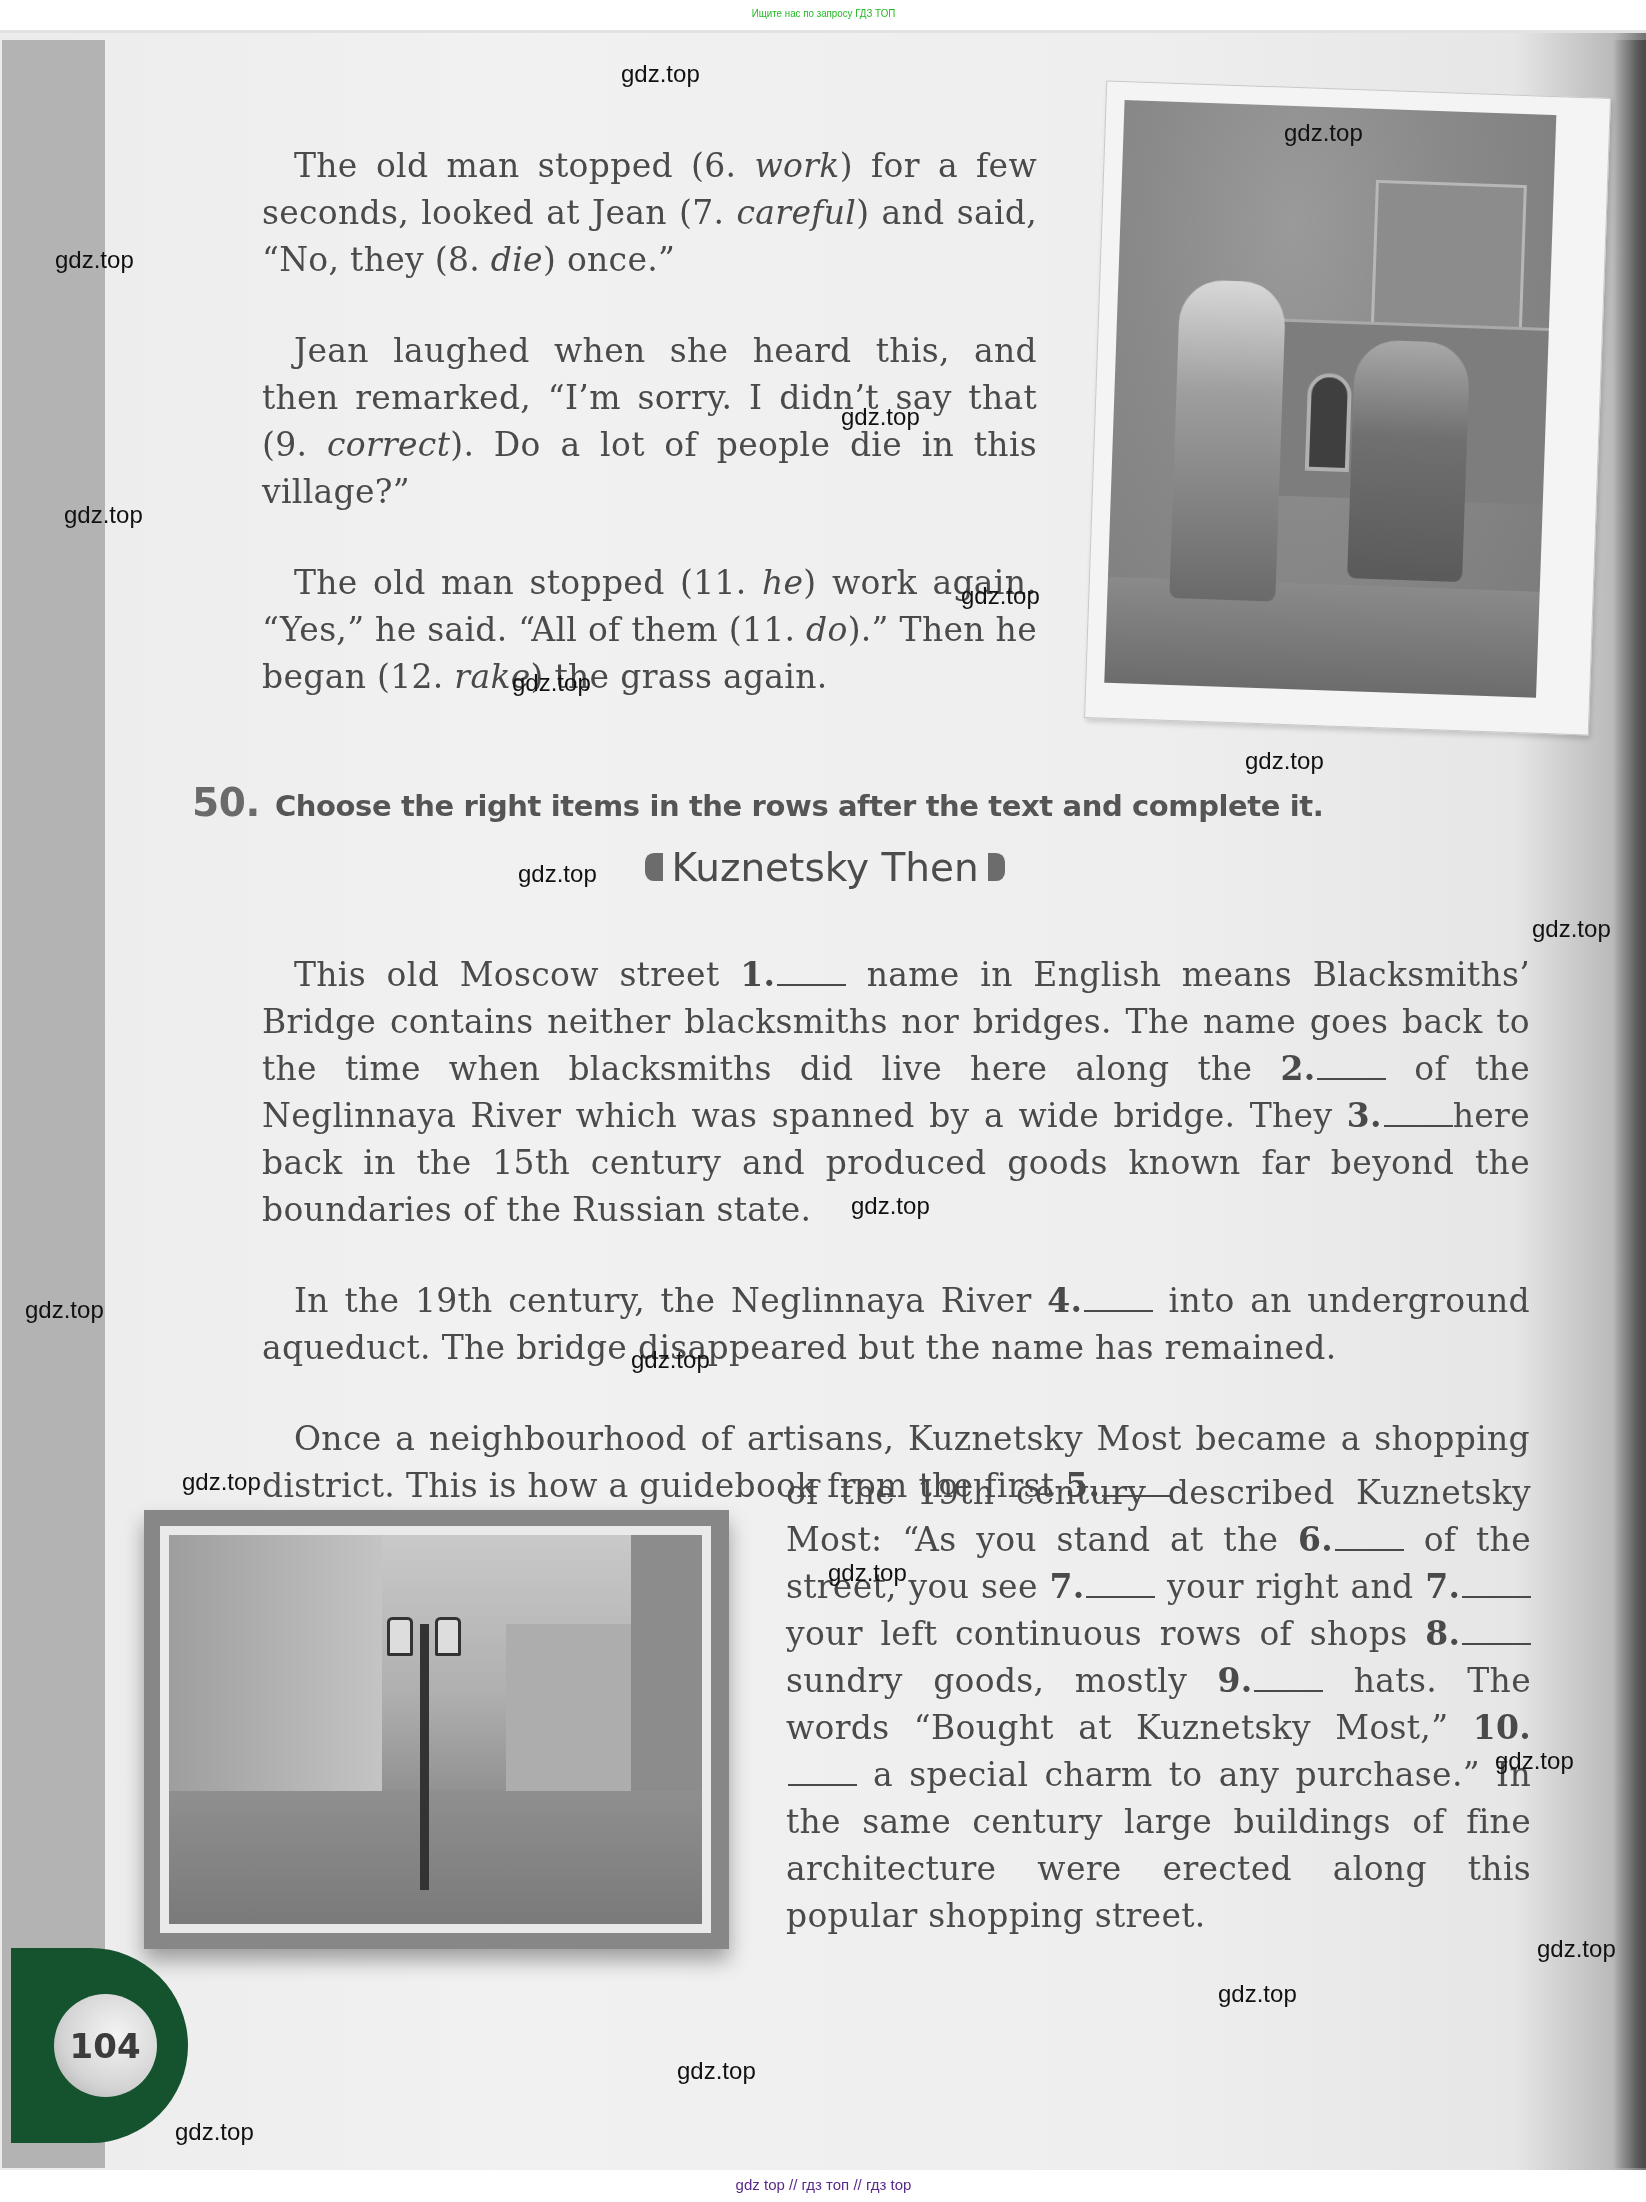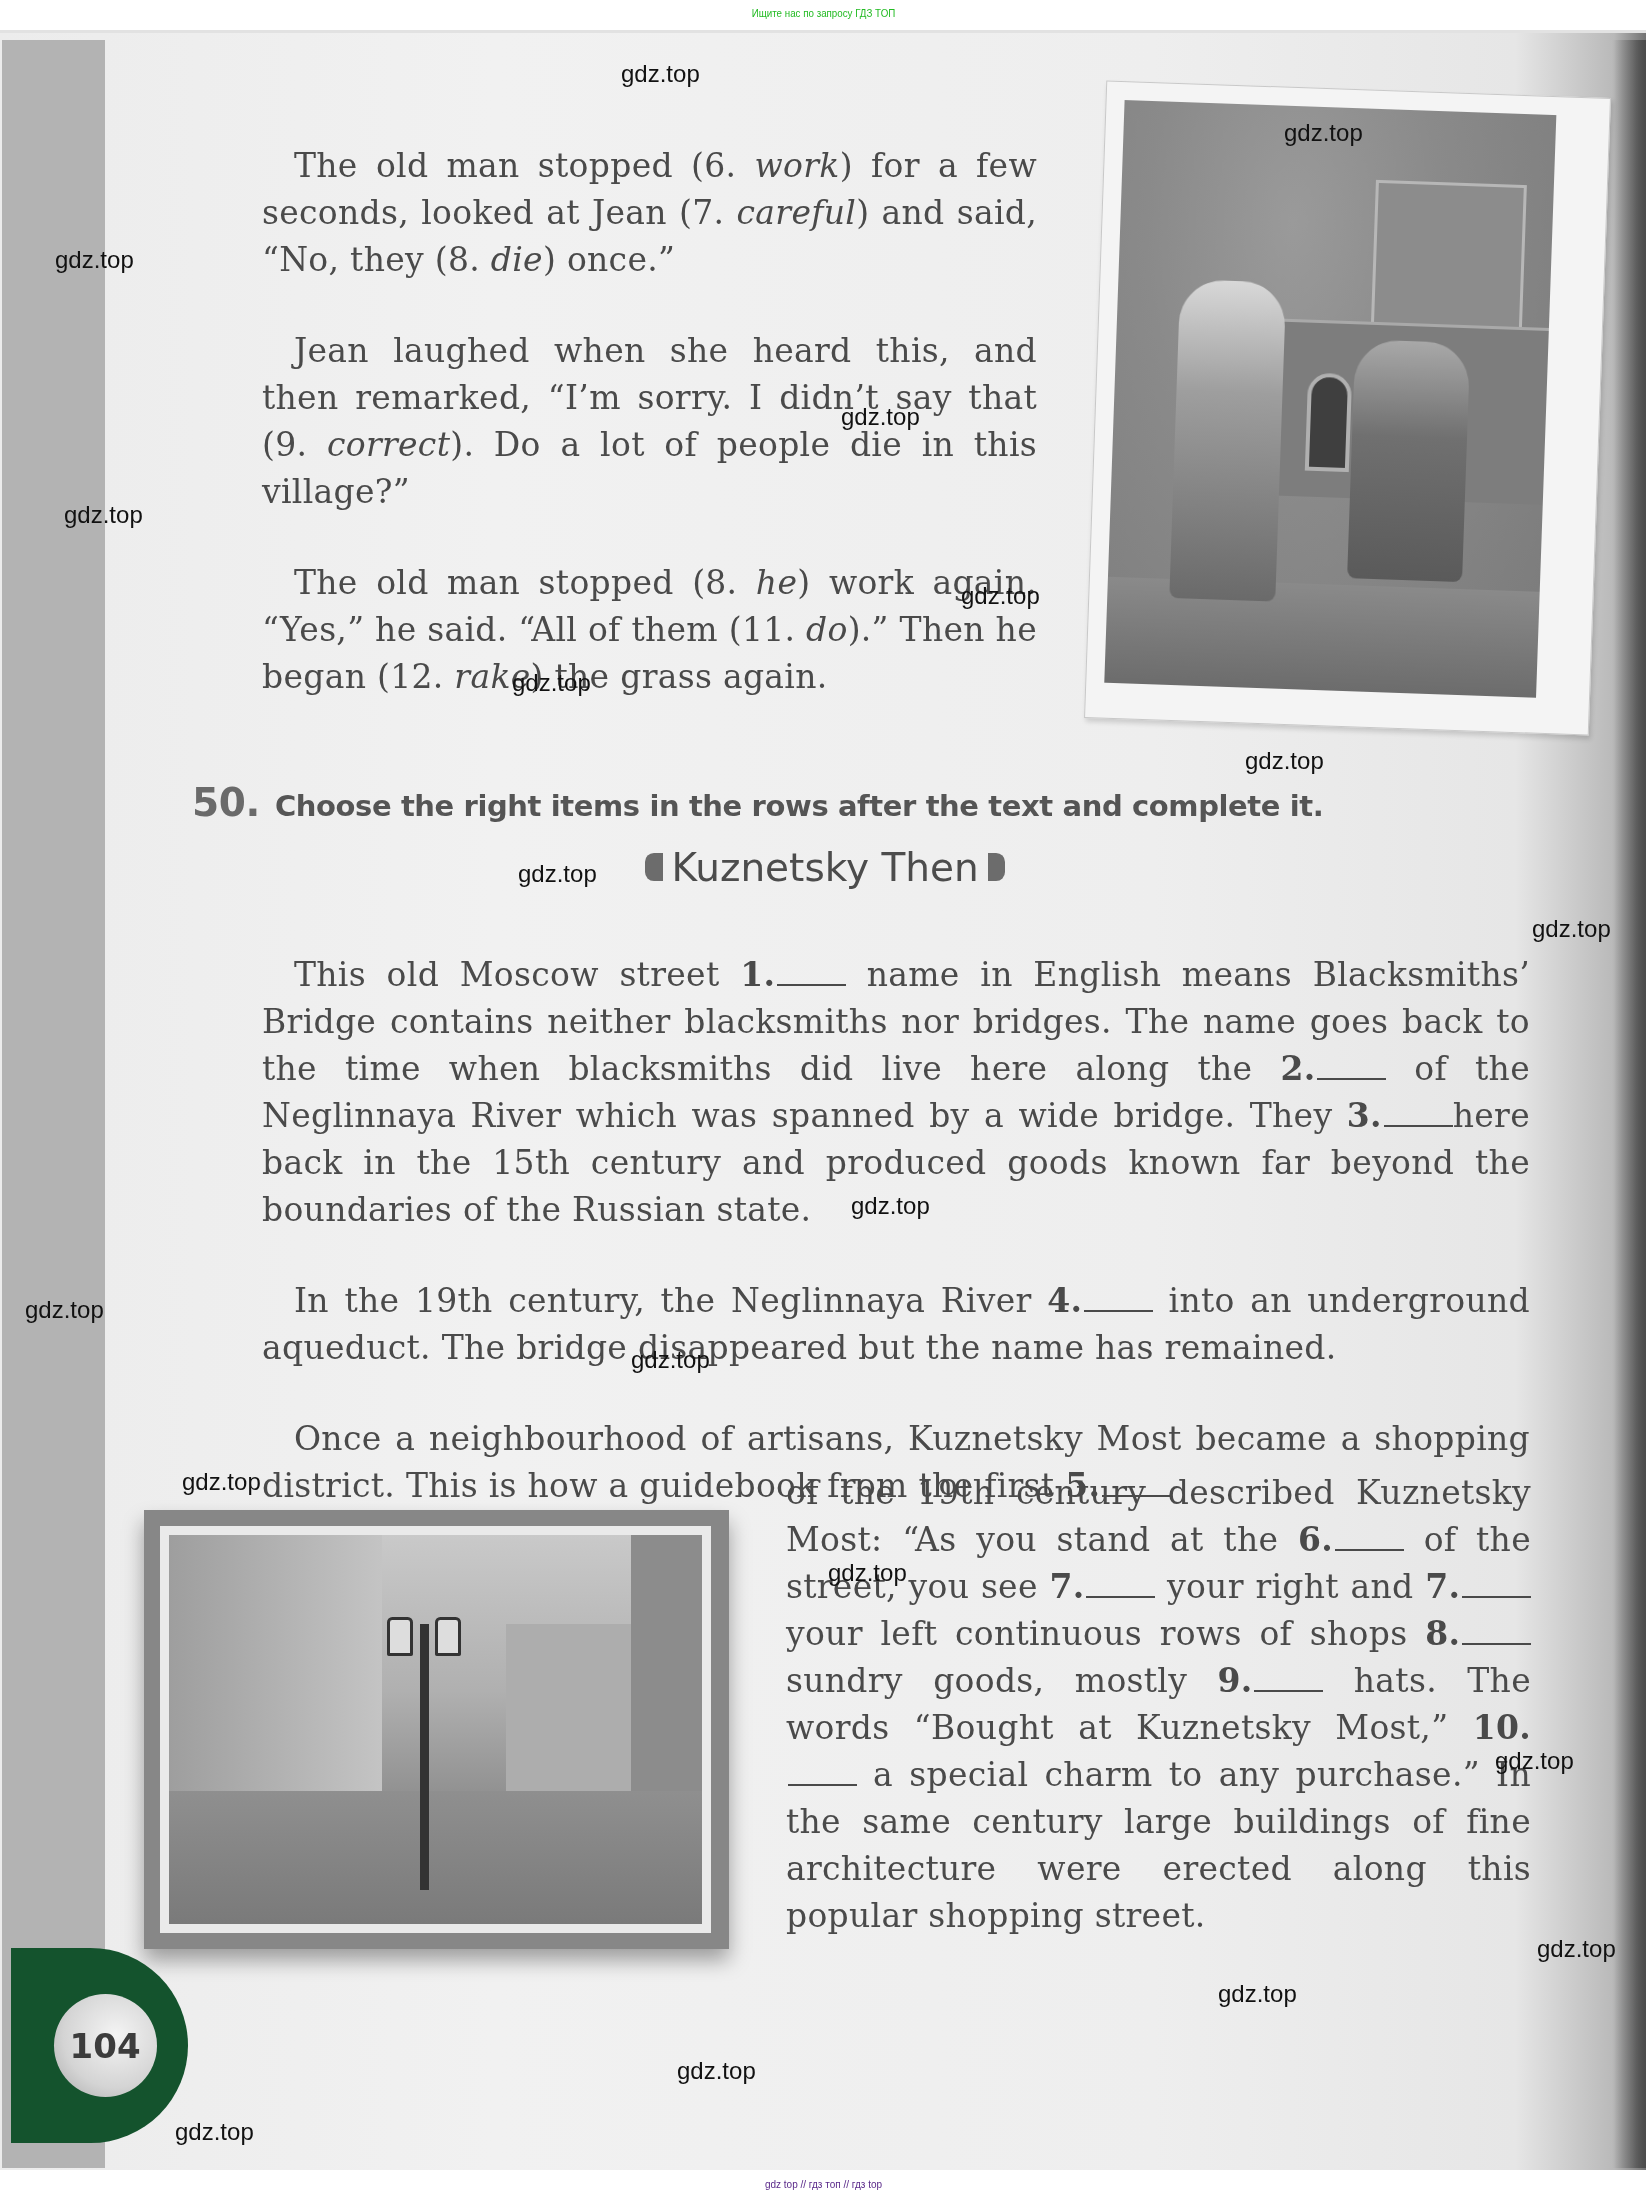--- a/index.html
+++ b/index.html
@@ -8,21 +8,21 @@
 
     .top-banner {
       position: absolute; left: 0; top: 0; width: 1647px; height: 30px;
       text-align: center; font-family: "Liberation Sans", sans-serif;
       font-size: 11.5px; line-height: 26.6px; color: #22bb22;
       transform: scaleX(0.85);
     }
     .bottom-banner {
       position: absolute; left: 0; top: 2172px; width: 1647px; height: 30px;
       text-align: center; font-family: "Liberation Sans", sans-serif;
-      font-size: 10px; line-height: 26.6px; color: #5a2a8a;
+      font-size: 15px; line-height: 26.6px; color: #5a2a8a;
     }
 
     .page {
       position: absolute; left: 0; top: 30px; width: 1647px; height: 2140px;
       background: linear-gradient(90deg, #ececec 0%, #f1f1f1 30%, #eeeeee 70%, #e6e6e6 92%, #b9b9b9 98%, #6f6f6f 100%);
       border-top: 3.5px solid #e2e2e2;
     }
     .left-strip {
       position: absolute; left: 1.8px; top: 7px; width: 103px; height: 2128px;
       background: #b3b3b3;
@@ -146,21 +146,21 @@
 <div class="top-banner">Ищите нас по запросу ГДЗ ТОП</div>
 
 <div class="page">
   <div class="left-strip"></div>
   <div class="right-shadow"></div>
 </div>
 
 <div class="text story-text">
   <p><span>The old man stopped (6. </span><em>work</em><span>) for a few seconds, looked at Jean (7. </span><em>careful</em><span>) and said, “No, they (8. </span><em>die</em><span>) once.”</span></p>
   <p><span>Jean laughed when she heard this, and then remarked, “I’m sorry. I didn’t say that (9. </span><em>correct</em><span>). Do a lot of people die in this village?”</span></p>
-  <p><span>The old man stopped (8. </span><em>he</em><span>) work again. “Yes,” he said. “All of them (11. </span><em>do</em><span>).” Then he began (12. </span><em>rake</em><span>) the grass again.</span></p>
+  <p><span>The old man stopped (11. </span><em>he</em><span>) work again. “Yes,” he said. “All of them (11. </span><em>do</em><span>).” Then he began (12. </span><em>rake</em><span>) the grass again.</span></p>
 </div>
 
 <div class="illustration">
   <div class="art">
     <div class="church"></div>
     <div class="church-body"></div>
     <div class="door"></div>
     <div class="ground"></div>
     <div class="girl"></div>
     <div class="man"></div>

